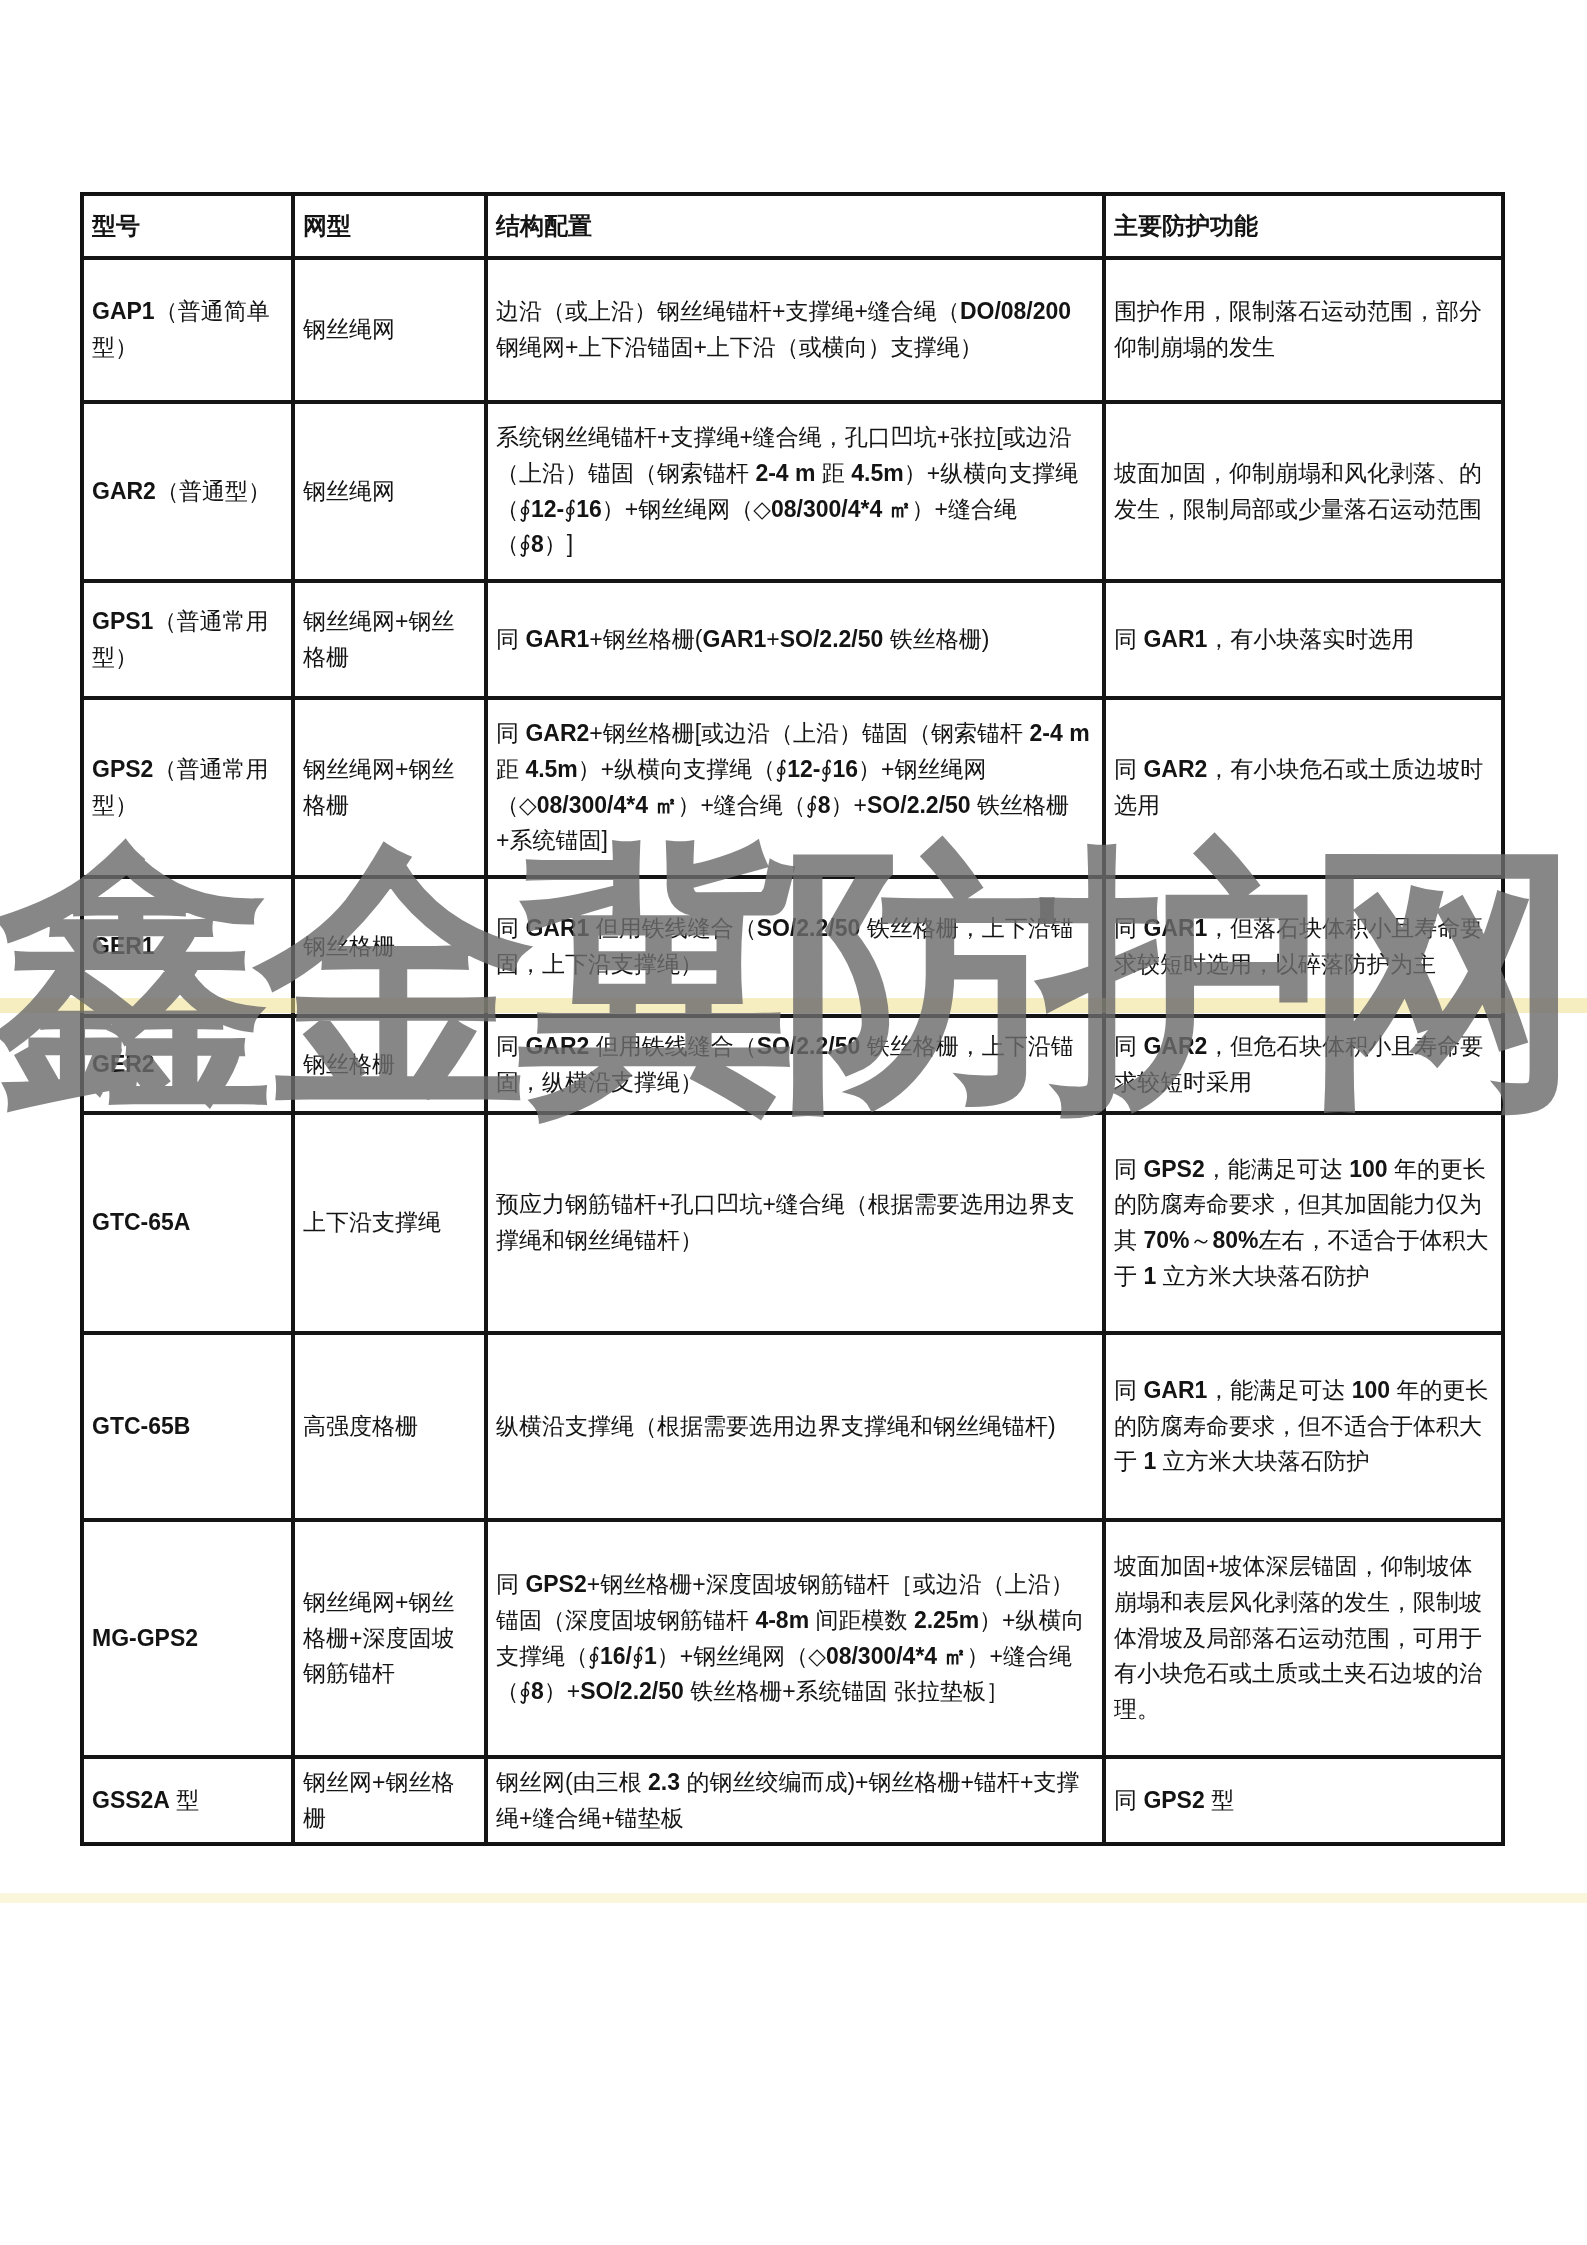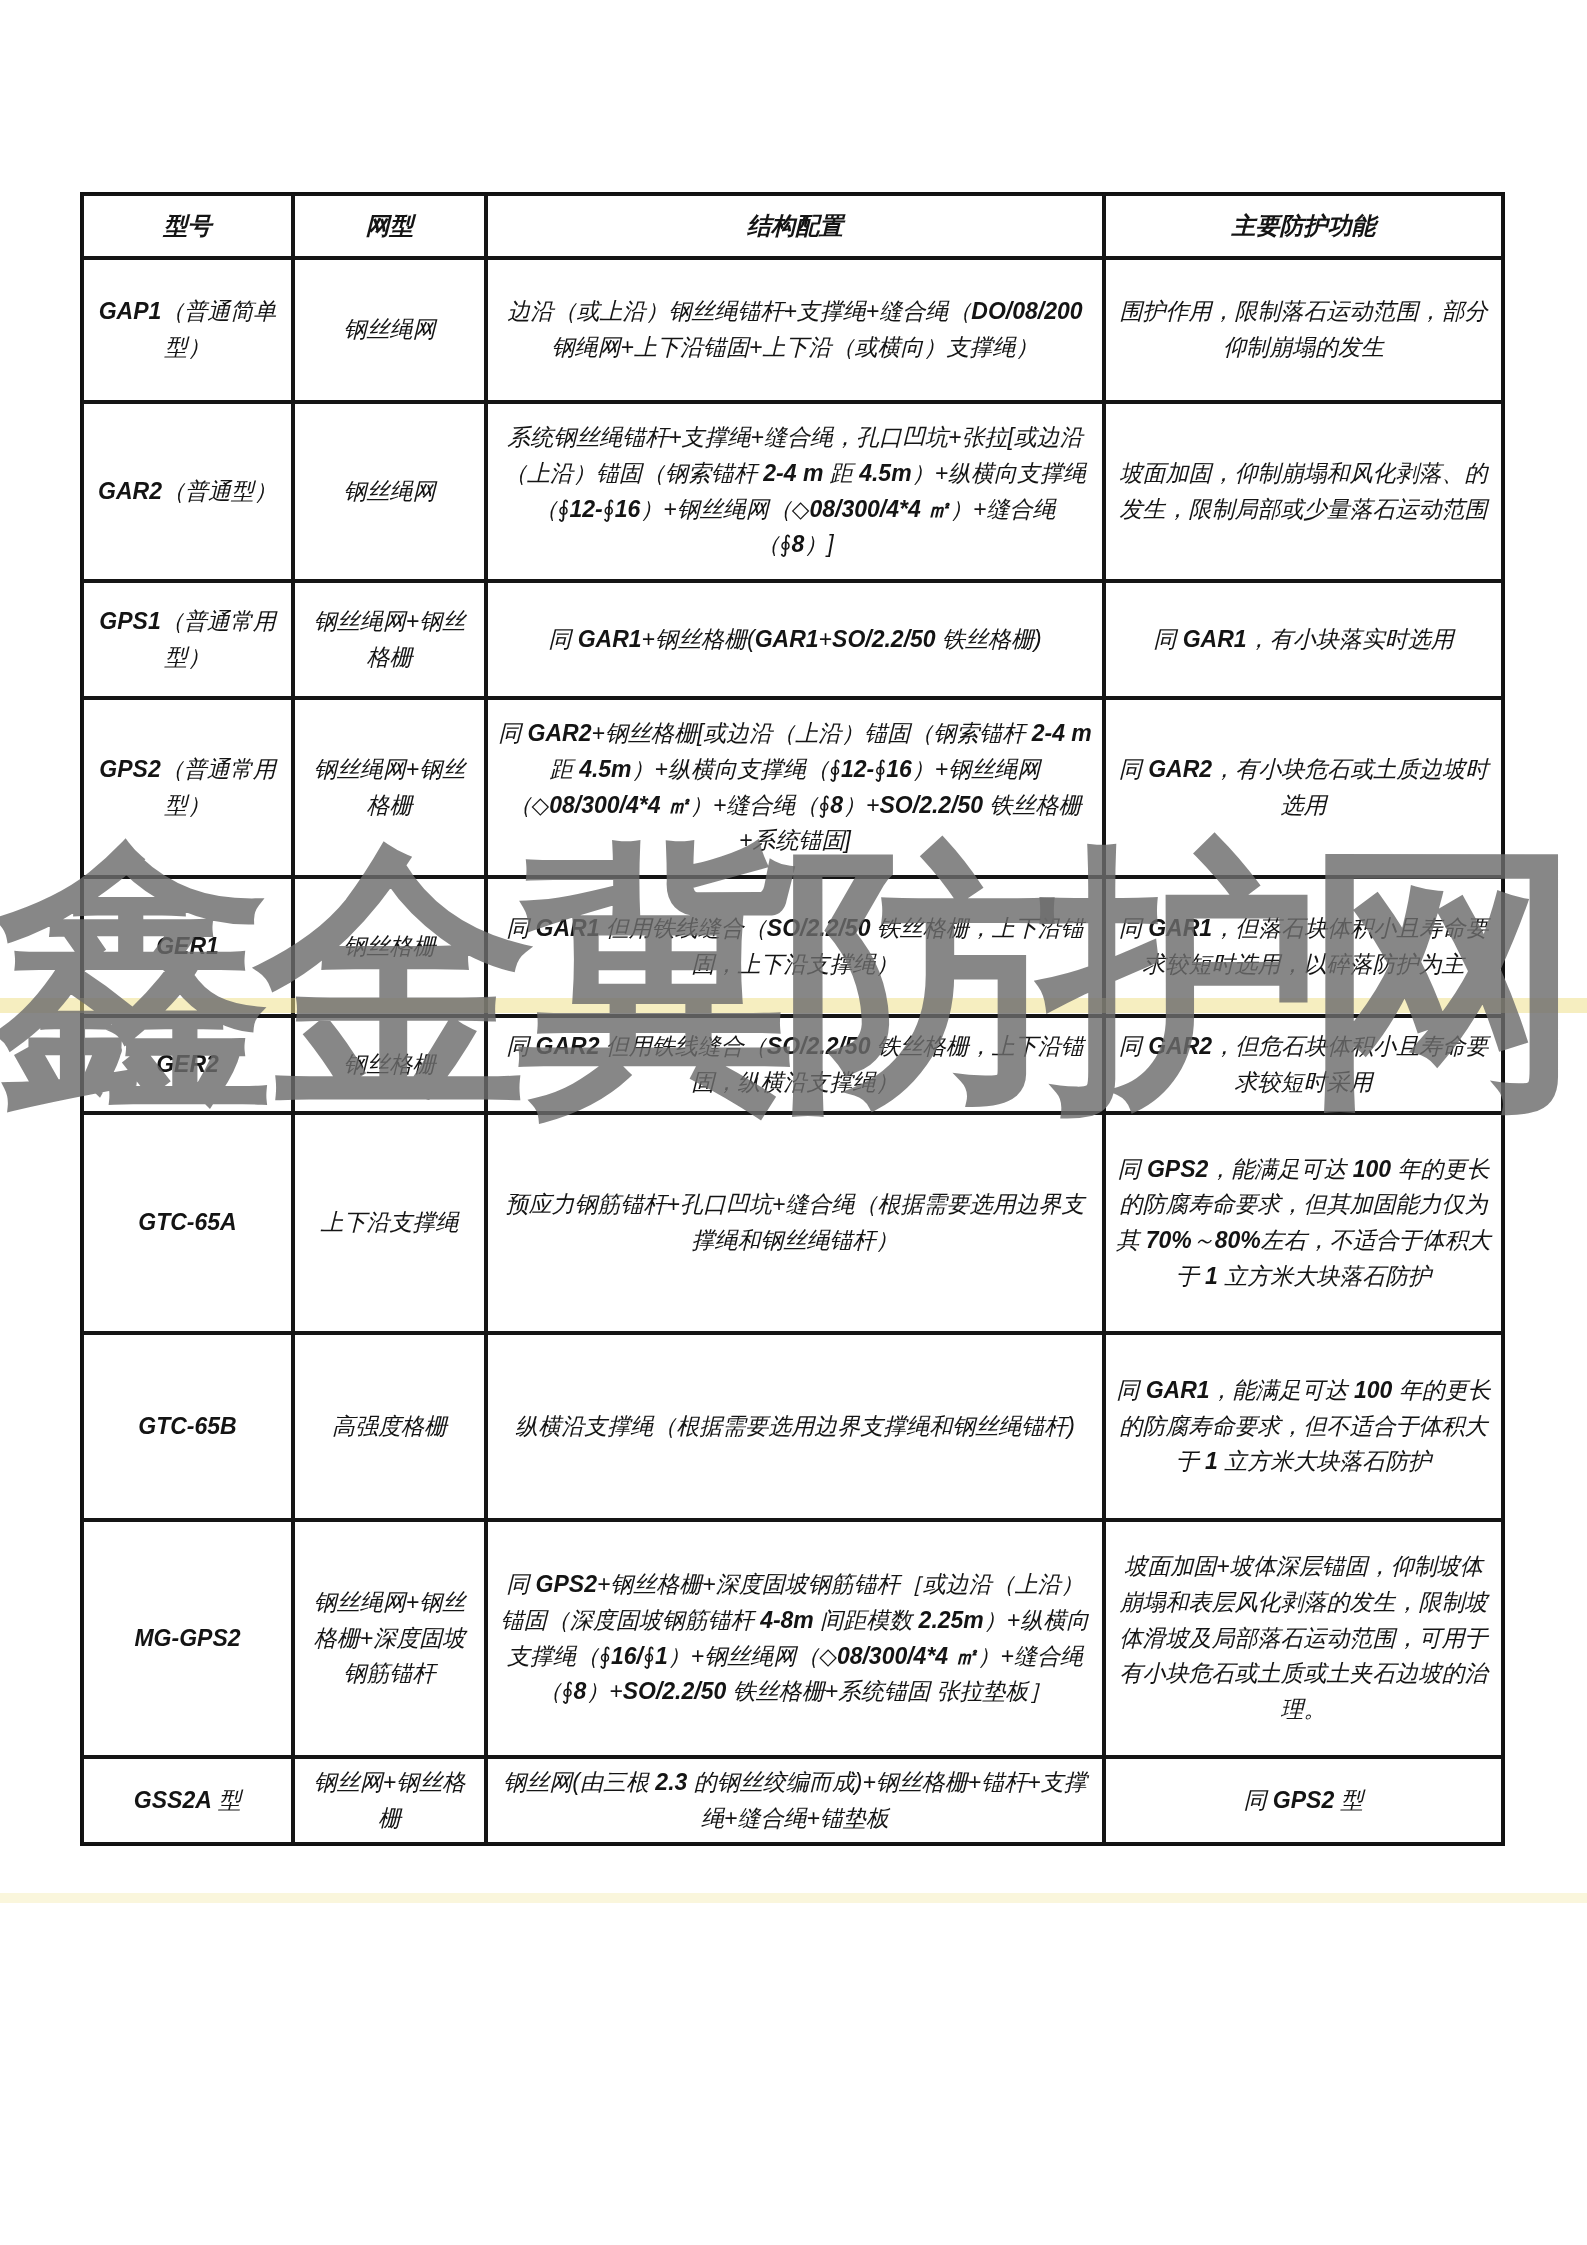--- a/index.html
+++ b/index.html
@@ -18,26 +18,25 @@
     top:192px;
     width:1425px;
     border-collapse:separate;
     border-spacing:0;
     table-layout:fixed;
     border:2px solid #101010;
   }
   .spec-table th,.spec-table td{
     border:2px solid #151515;
     vertical-align:middle;
-    text-align:center;
+    text-align:left;
     padding:6px 8px;
     font-size:23px;
     line-height:1.55;
     word-break:break-word;
-    font-style:italic;
   }
   .spec-table th{
     font-size:24px;
     font-weight:bold;
     height:48px;
     background:#fff;
   }
   .spec-table b{font-weight:bold;}
   
   tbody tr:nth-child(1) td{height:128px;}

